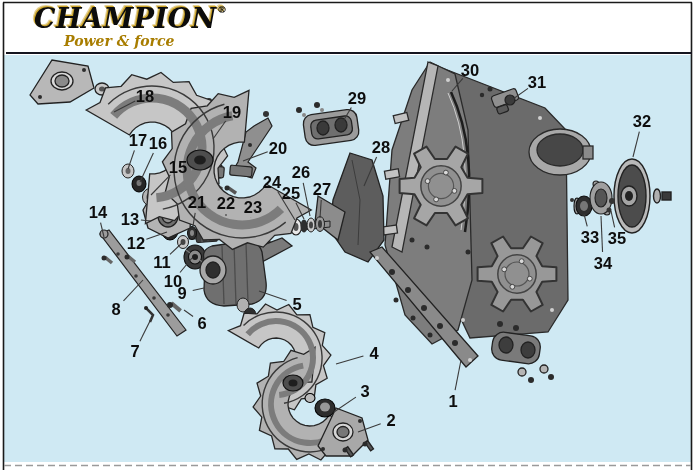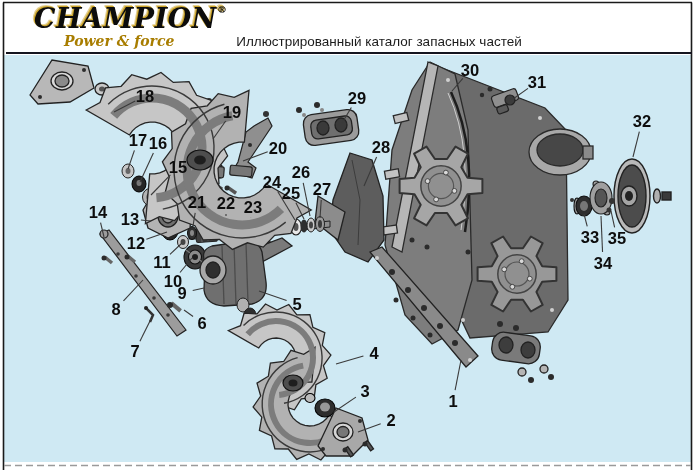--- a/index.html
+++ b/index.html
@@ -417,17 +417,16 @@
       <line x1="3" y1="2.5" x2="692" y2="2.5" stroke="#1a1a1a" stroke-width="1.6"></line>
       <line x1="3.5" y1="2.5" x2="3.5" y2="470" stroke="#1a1a1a" stroke-width="1.6"></line>
       <line x1="691.5" y1="2.5" x2="691.5" y2="470" stroke="#1a1a1a" stroke-width="1.6"></line>
       <line x1="4" y1="465.5" x2="691" y2="465.5" id="table-top-line" stroke="#9a9a9a" stroke-width="1.6" stroke-dasharray="7 4"></line>
     </g>
   </svg>
 
   <div class="header">
     <div class="brand"><span>CHAMPION</span><span class="reg">®</span></div>
     <div class="tagline">Power &amp; force</div>
-    <div class="title">Иллюстрированный каталог запасных частей</div>
     <div class="divider"></div>
   </div>
 
 </div>
 
 </body></html>

